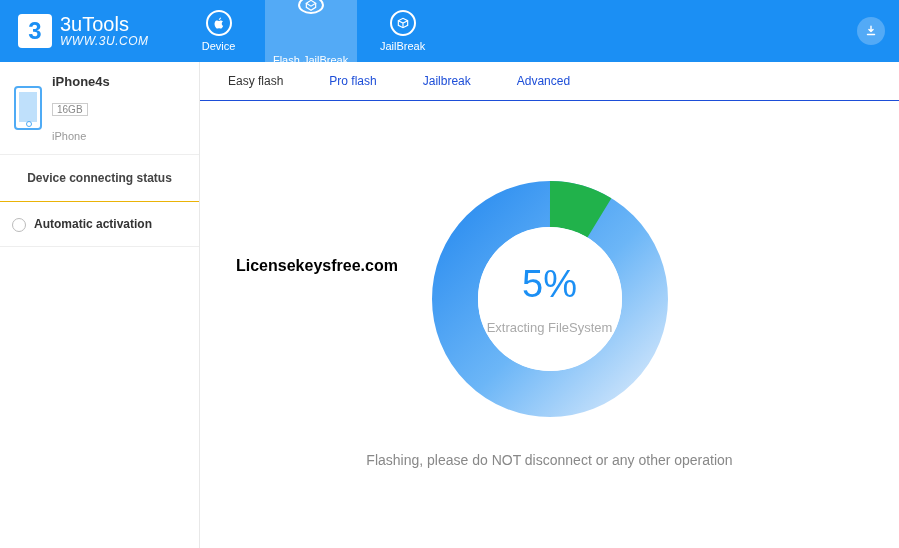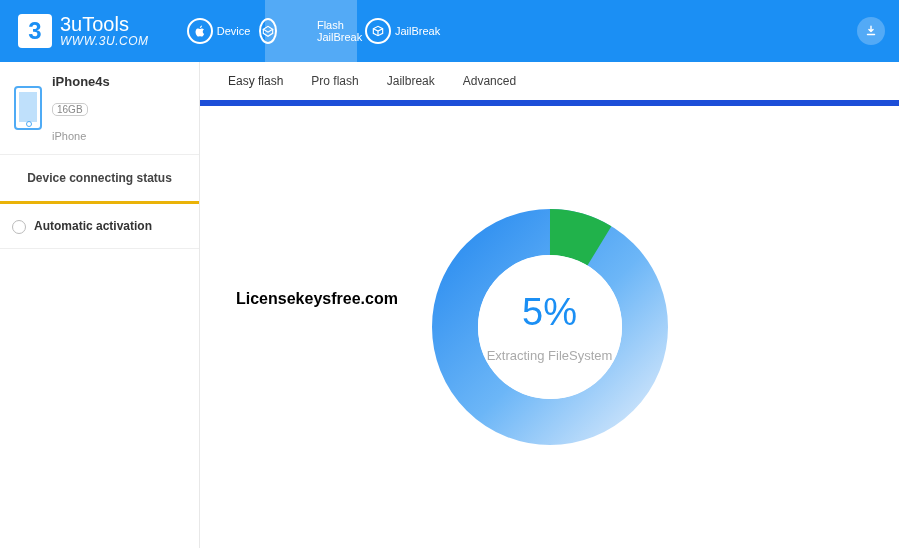--- a/index.html
+++ b/index.html
@@ -4,55 +4,55 @@
   <style>
     * { margin: 0; padding: 0; box-sizing: border-box; }
     body { font-family: "Segoe UI", Arial, sans-serif; width: 899px; height: 548px; background: #fff; overflow: hidden; color: #333; }
     .header { background: #1b8ff4; height: 62px; display: flex; align-items: stretch; color: #fff; }
     .logo-block { display: flex; align-items: center; padding: 0 18px; gap: 8px; }
     .logo-square { width: 34px; height: 34px; background: #fff; border-radius: 4px; display: flex; align-items: center; justify-content: center; color: #1b8ff4; font-weight: bold; font-size: 24px; }
     .logo-text { display: flex; flex-direction: column; line-height: 1.1; }
     .logo-title { font-size: 20px; font-weight: 500; }
     .logo-url { font-size: 12px; opacity: .95; letter-spacing: .5px; font-style: italic; }
     .nav { display: flex; margin-left: 6px; }
-    .nav-item { width: 92px; display: flex; align-items: center; justify-content: center; gap: 4px; font-size: 11px; cursor: pointer; }
+    .nav-item { width: 92px; display: flex; flex-direction: column; align-items: center; justify-content: center; gap: 4px; font-size: 11px; cursor: pointer; }
     .nav-item.active { background: #53aaf6; gap: 40px; }
     .nav-icon { width: 26px; height: 26px; border: 2px solid #fff; border-radius: 50%; display: flex; align-items: center; justify-content: center; }
     .spacer { flex: 1; }
     .dl-btn { width: 28px; height: 28px; background: #53aaf6; border-radius: 50%; display: flex; align-items: center; justify-content: center; margin: auto 14px; cursor: pointer; }
     .body { display: flex; height: calc(100% - 62px); }
     .sidebar { width: 200px; border-right: 1px solid #e8e8e8; background: #fff; display: flex; flex-direction: column; }
     .device-row { display: flex; gap: 10px; padding: 12px 14px; border-bottom: 1px solid #eee; align-items: center; }
     .device-icon { width: 28px; height: 44px; border: 2px solid #4fabf5; border-radius: 4px; position: relative; }
     .device-icon::before { content: ""; position: absolute; top: 4px; left: 3px; right: 3px; bottom: 6px; background: #bfe0fb; }
     .device-icon::after { content: ""; position: absolute; bottom: 1px; left: 50%; width: 4px; height: 4px; margin-left: -2px; border: 1px solid #4fabf5; border-radius: 50%; }
     .device-meta { display: flex; flex-direction: column; gap: 14px; }
     .device-name { font-weight: 600; font-size: 13px; }
-    .capacity-badge { font-size: 10px; color: #888; border: 1px solid #ccc; border-radius: 5px; padding: 0 4px; width: fit-content; }
+    .capacity-badge { font-size: 10px; color: #888; border: 1px solid #ccc; border-radius: 0; padding: 0 4px; width: fit-content; }
     .device-type { font-size: 11px; color: #999; }
-    .status-block { padding: 16px 12px; border-bottom: 3px solid #eab308; text-align: center; }
+    .status-block { padding: 16px 12px; border-bottom: 1px solid #eab308; text-align: center; }
     .status-title { font-size: 12px; font-weight: 600; color: #444; }
     .status-value { font-size: 12px; font-weight: 700; color: #1aa61a; margin-top: 4px; }
     .auto-block { padding: 14px 12px; border-bottom: 1px solid #eee; }
     .auto-row { display: flex; gap: 8px; align-items: center; }
     .radio-dot { width: 14px; height: 14px; border: 1px solid #bbb; border-radius: 50%; flex: none; margin-top: 2px; cursor: pointer; }
     .auto-label { font-size: 12px; font-weight: 600; color: #333; }
     .auto-desc { font-size: 11px; color: #999; line-height: 1.4; margin-top: 4px; }
     .main { flex: 1; display: flex; flex-direction: column; position: relative; }
-    .tabs { display: flex; gap: 28px; padding: 12px 28px; border-bottom: 6px solid #1d4ed8; font-size: 12px; }
-    .tab { color: #404040; cursor: pointer; }
+    .tabs { display: flex; gap: 46px; padding: 12px 28px; border-bottom: 1px solid #1d4ed8; font-size: 12px; }
+    .tab { color: #1d4ed8; cursor: pointer; }
     .tab.active { color: #333; }
     .content { flex: 1; display: flex; flex-direction: column; align-items: center; justify-content: center; position: relative; }
     .donut-holder { position: relative; width: 250px; height: 250px; }
     .donut-holder svg { display: block; }
     .donut-center { position: absolute; inset: 0; display: flex; flex-direction: column; align-items: center; justify-content: center; }
     .pct { color: #1b8ff4; font-size: 38px; font-weight: 400; }
     .state { color: #aaa; font-size: 13px; margin-top: 14px; }
     .footer-line { color: #888; font-size: 14px; margin-top: 28px; margin-bottom: 8px; }
-    .watermark { position: absolute; left: 36px; top: 184px; font-weight: 700; font-size: 16px; color: #000; font-family: Arial, sans-serif; }
+    .watermark { position: absolute; left: 36px; top: 156px; font-weight: 700; font-size: 16px; color: #000; font-family: Arial, sans-serif; }
   </style>
 </head>
 <body>
 
 <div class="header">
   <div class="logo-block">
     <div class="logo-square">3</div>
     <div class="logo-text">
       <div class="logo-title">3uTools</div>
       <div class="logo-url">WWW.3U.COM</div>
@@ -143,15 +143,16 @@
           <circle cx="125" cy="125" r="95" fill="none" stroke="url(#ringgrad)" stroke-width="46"></circle>
           <path d="M125 30 A95 95 0 0 1 174.4 43.9" fill="none" stroke="#21b24b" stroke-width="46" stroke-linecap="butt"></path>
           <circle cx="125" cy="125" r="72" fill="#fff"></circle>
         </svg>
         <div class="donut-center">
           <div class="pct">5%</div>
           <div class="state">Extracting FileSystem</div>
         </div>
       </div>
 
+      <div class="footer-line">Flashing, please do NOT disconnect or any other operation</div>
     </div>
   </div>
 </div>
 
 </body></html>

